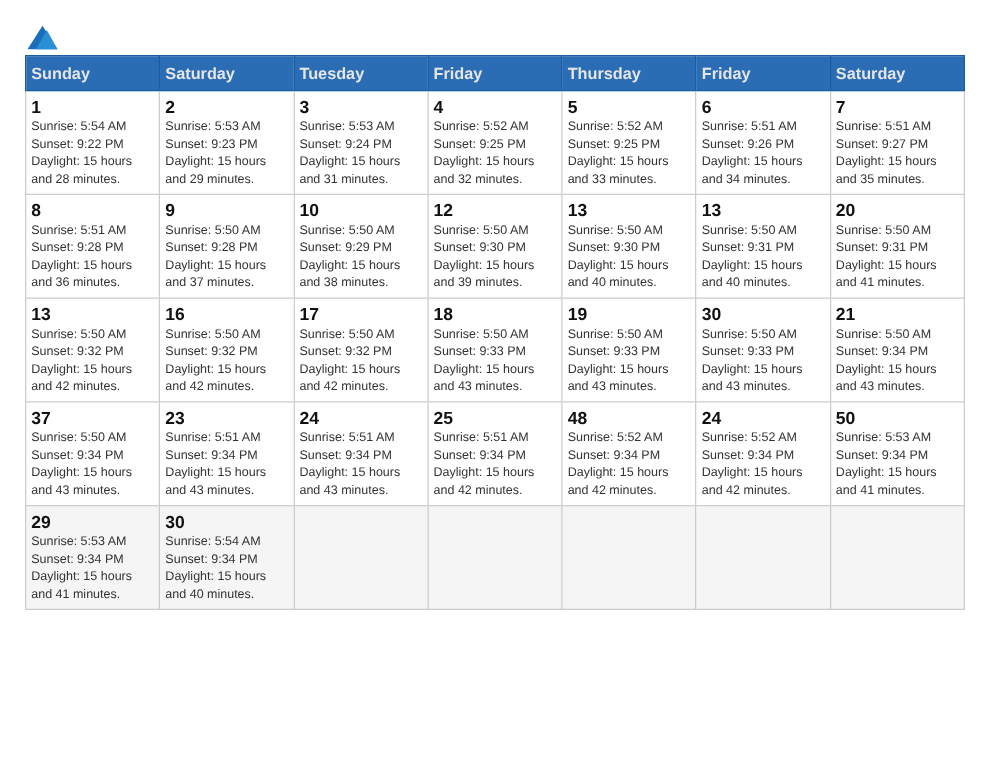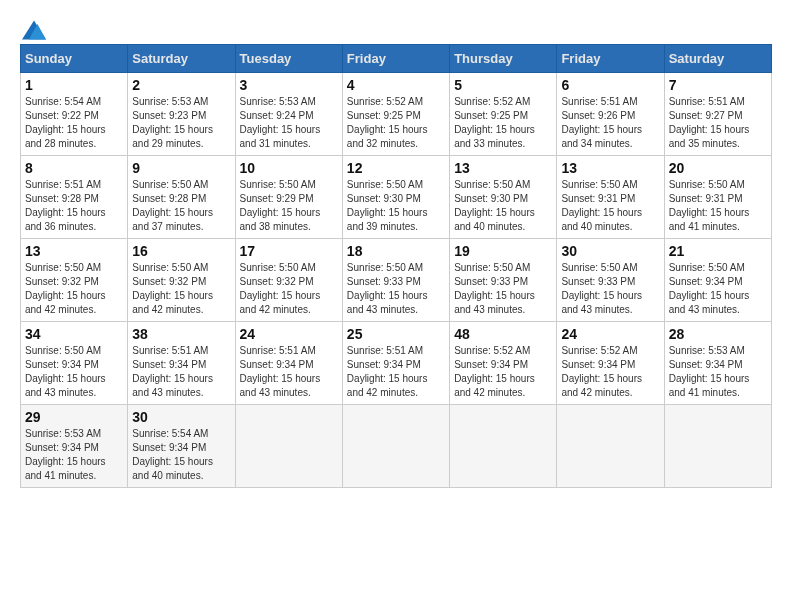--- a/index.html
+++ b/index.html
@@ -297,29 +297,29 @@
         <span class="day-number">21</span>
         <div class="day-info">
           Sunrise: 5:50 AM<br>
           Sunset: 9:34 PM<br>
           Daylight: 15 hours and 43 minutes.
         </div>
       </td>
       </tr>
       <tr>
         <td>
-        <span class="day-number">34</span>
-        <div class="day-info">
-          Sunrise: 5:50 AM<br>
-          Sunset: 9:34 PM<br>
-          Daylight: 15 hours and 43 minutes.
-        </div>
-      </td>
-        <td>
-        <span class="day-number">38</span>
+        <span class="day-number">37</span>
+        <div class="day-info">
+          Sunrise: 5:50 AM<br>
+          Sunset: 9:34 PM<br>
+          Daylight: 15 hours and 43 minutes.
+        </div>
+      </td>
+        <td>
+        <span class="day-number">23</span>
         <div class="day-info">
           Sunrise: 5:51 AM<br>
           Sunset: 9:34 PM<br>
           Daylight: 15 hours and 43 minutes.
         </div>
       </td>
         <td>
         <span class="day-number">24</span>
         <div class="day-info">
           Sunrise: 5:51 AM<br>
@@ -345,21 +345,21 @@
       </td>
         <td>
         <span class="day-number">24</span>
         <div class="day-info">
           Sunrise: 5:52 AM<br>
           Sunset: 9:34 PM<br>
           Daylight: 15 hours and 42 minutes.
         </div>
       </td>
         <td>
-        <span class="day-number">28</span>
+        <span class="day-number">50</span>
         <div class="day-info">
           Sunrise: 5:53 AM<br>
           Sunset: 9:34 PM<br>
           Daylight: 15 hours and 41 minutes.
         </div>
       </td>
       </tr>
       <tr class="last-row">
         <td>
         <span class="day-number">29</span>

